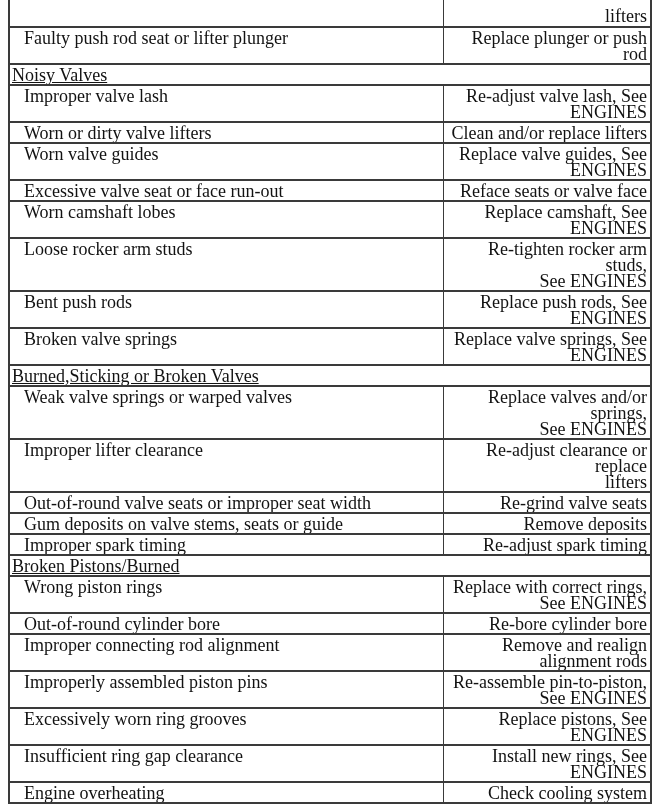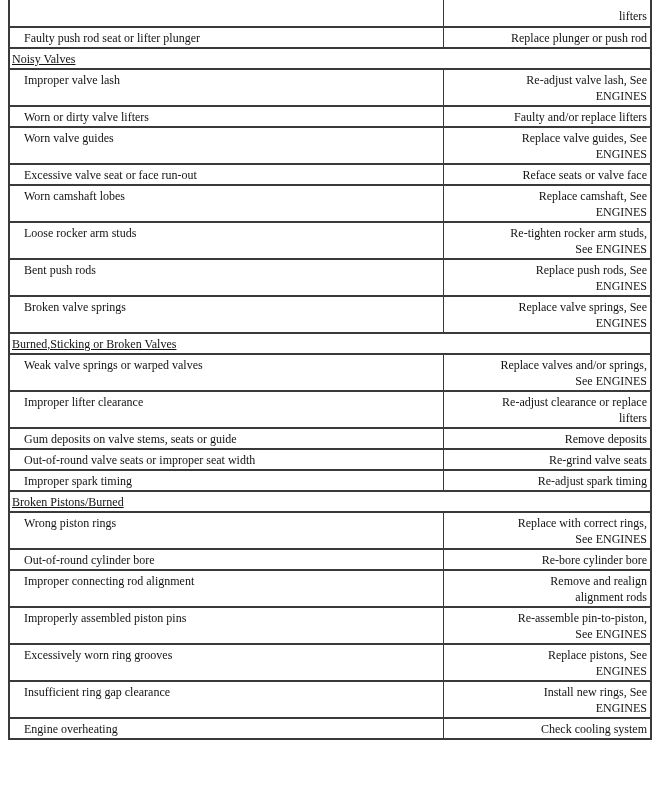--- a/index.html
+++ b/index.html
@@ -31,21 +31,21 @@
     height: 21px;
   }
   table.trouble-table tr:first-child {
     border-top: none;
   }
   table.trouble-table tr.cont {
     height: 27px;
   }
   td {
     vertical-align: top;
-    font-size: 12px;
+    font-size: 18px;
     line-height: 16px;
     color: #121212;
     padding: 2px 2px 1px 2px;
     overflow: hidden;
   }
   td.cause {
     padding-left: 14px;
     border-right: 1px solid #3a3a3a;
   }
   td.remedy {
@@ -82,21 +82,21 @@
         <tr>
           <td colspan="2" class="section">Noisy Valves</td>
         </tr>
         <tr>
           <td class="cause">Improper valve lash</td>
           <td class="remedy">Re-adjust valve lash, See
 ENGINES</td>
         </tr>
         <tr>
           <td class="cause">Worn or dirty valve lifters</td>
-          <td class="remedy">Faulty and/or replace lifters</td>
+          <td class="remedy">Clean and/or replace lifters</td>
         </tr>
         <tr>
           <td class="cause">Worn valve guides</td>
           <td class="remedy">Replace valve guides, See
 ENGINES</td>
         </tr>
         <tr>
           <td class="cause">Excessive valve seat or face run-out</td>
           <td class="remedy">Reface seats or valve face</td>
         </tr>
@@ -127,26 +127,26 @@
           <td class="cause">Weak valve springs or warped valves</td>
           <td class="remedy">Replace valves and/or springs,
 See ENGINES</td>
         </tr>
         <tr>
           <td class="cause">Improper lifter clearance</td>
           <td class="remedy">Re-adjust clearance or replace
 lifters</td>
         </tr>
         <tr>
+          <td class="cause">Out-of-round valve seats or improper seat width</td>
+          <td class="remedy">Re-grind valve seats</td>
+        </tr>
+        <tr>
           <td class="cause">Gum deposits on valve stems, seats or guide</td>
           <td class="remedy">Remove deposits</td>
-        </tr>
-        <tr>
-          <td class="cause">Out-of-round valve seats or improper seat width</td>
-          <td class="remedy">Re-grind valve seats</td>
         </tr>
         <tr>
           <td class="cause">Improper spark timing</td>
           <td class="remedy">Re-adjust spark timing</td>
         </tr>
         <tr>
           <td colspan="2" class="section">Broken Pistons/Burned</td>
         </tr>
         <tr>
           <td class="cause">Wrong piston rings</td>

